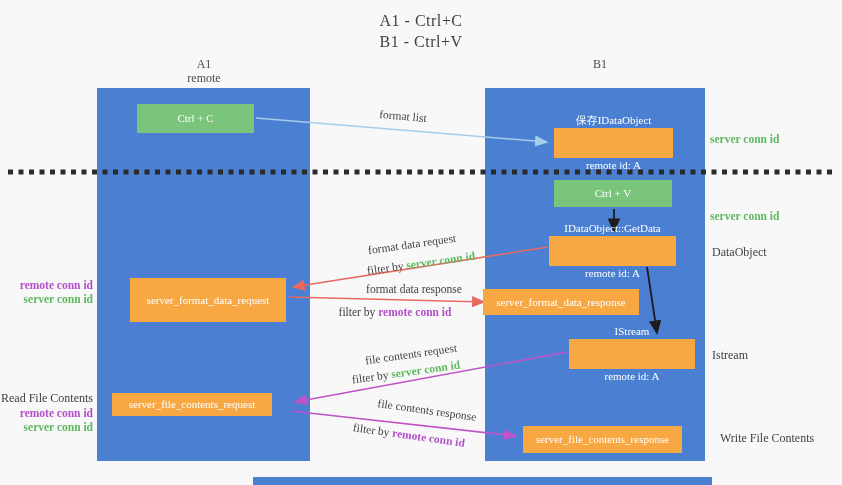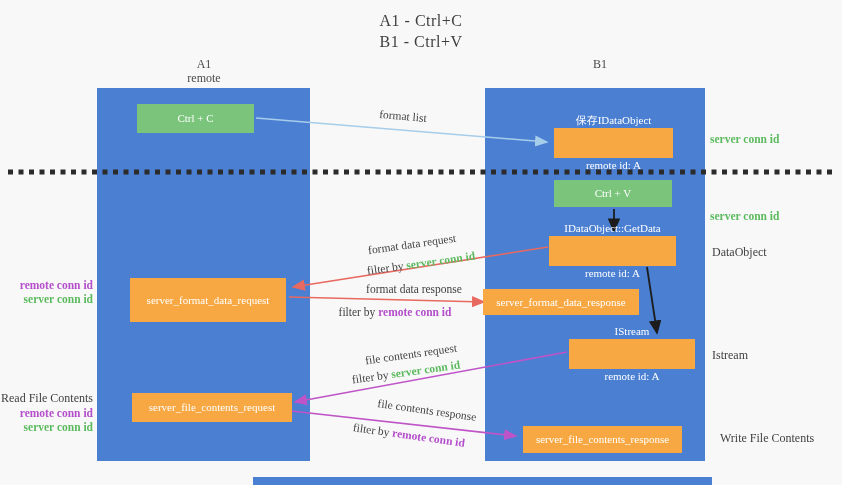--- a/index.html
+++ b/index.html
@@ -106,21 +106,21 @@
 
   <div class="node orange" style="left:483px; top:289px; width:156px; height:26px;">
     <div>server_format_data_response</div>
   </div>
 
   <div class="node orange" style="left:569px; top:339px; width:126px; height:30px;">
     <div>IStream</div>
     <div>remote id: A</div>
   </div>
 
-  <div class="node orange" style="left:132px; top:393px; width:160px; height:29px;">
+  <div class="node orange" style="left:112px; top:393px; width:160px; height:23px;">
     <div>server_file_contents_request</div>
   </div>
 
   <div class="node orange" style="left:523px; top:426px; width:159px; height:27px;">
     <div>server_file_contents_response</div>
   </div>
 
   <div class="albl ctr" style="left:403px; top:116px; transform:translate(-50%,-50%) rotate(5deg);">format list</div>
 
   <div class="albl ctr" style="left:412px; top:244px; transform:translate(-50%,-50%) rotate(-8deg);">format data request</div>

